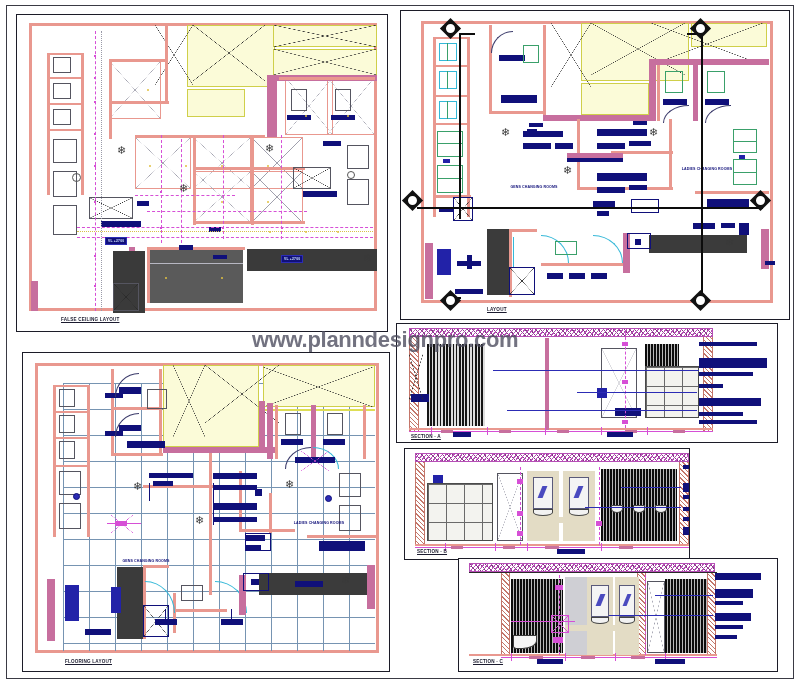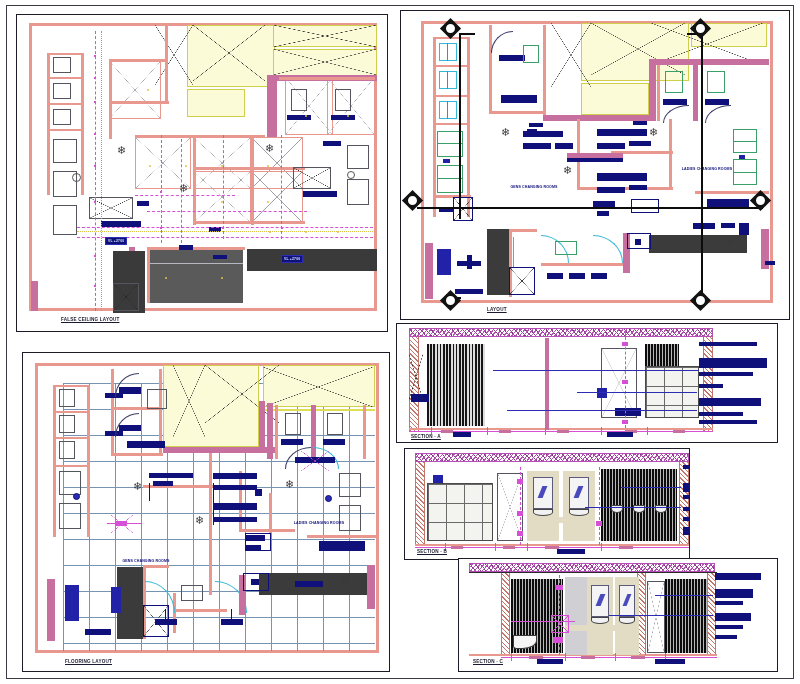--- a/index.html
+++ b/index.html
@@ -823,14 +823,15 @@
     <div class="sec-callout" style="left:256px; top:14px; width:46px; height:7px;"></div>
     <div class="sec-callout" style="left:256px; top:30px; width:38px; height:9px;"></div>
     <div class="sec-callout" style="left:256px; top:42px; width:28px;"></div>
     <div class="sec-callout" style="left:256px; top:54px; width:36px; height:8px;"></div>
     <div class="sec-callout" style="left:256px; top:66px; width:28px;"></div>
     <div class="sec-callout" style="left:256px; top:76px; width:22px;"></div>
 
     <div class="panel-title" style="left:14px; top:100px;">SECTION - C</div>
   </div>
 
+  <div class="watermark">www.planndesignpro.com</div>
 
 </div>
 
 </body></html>

